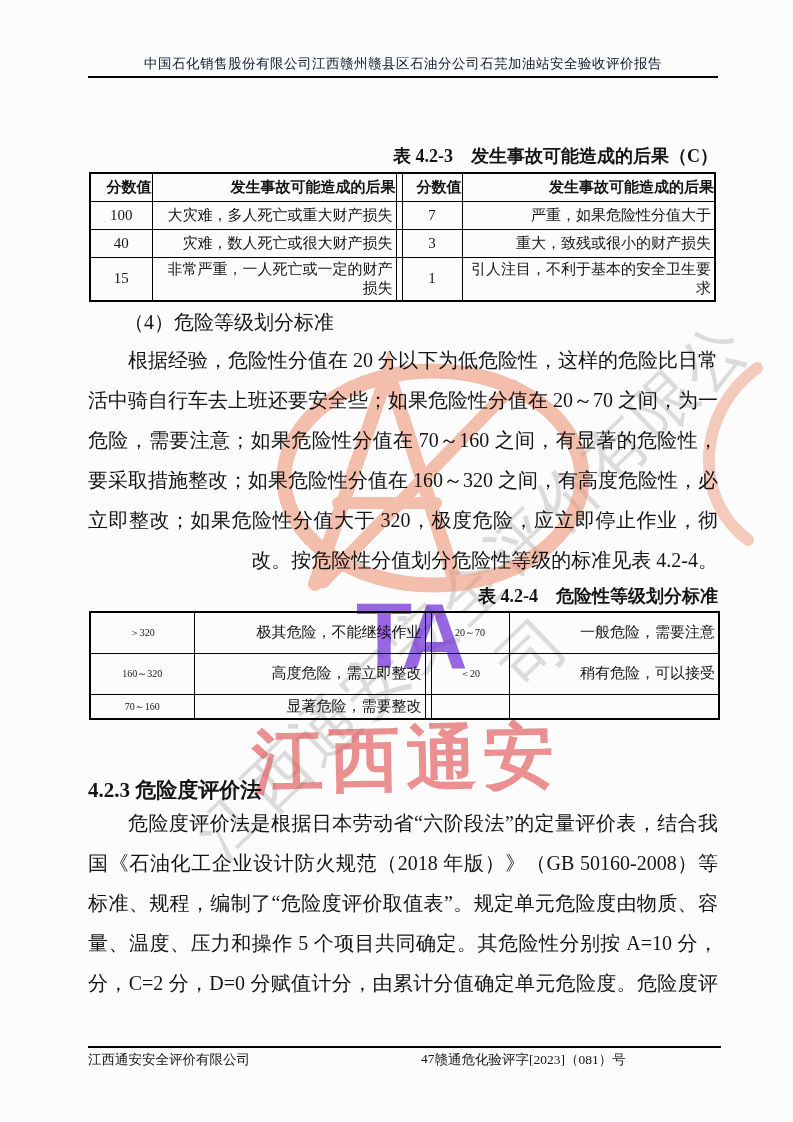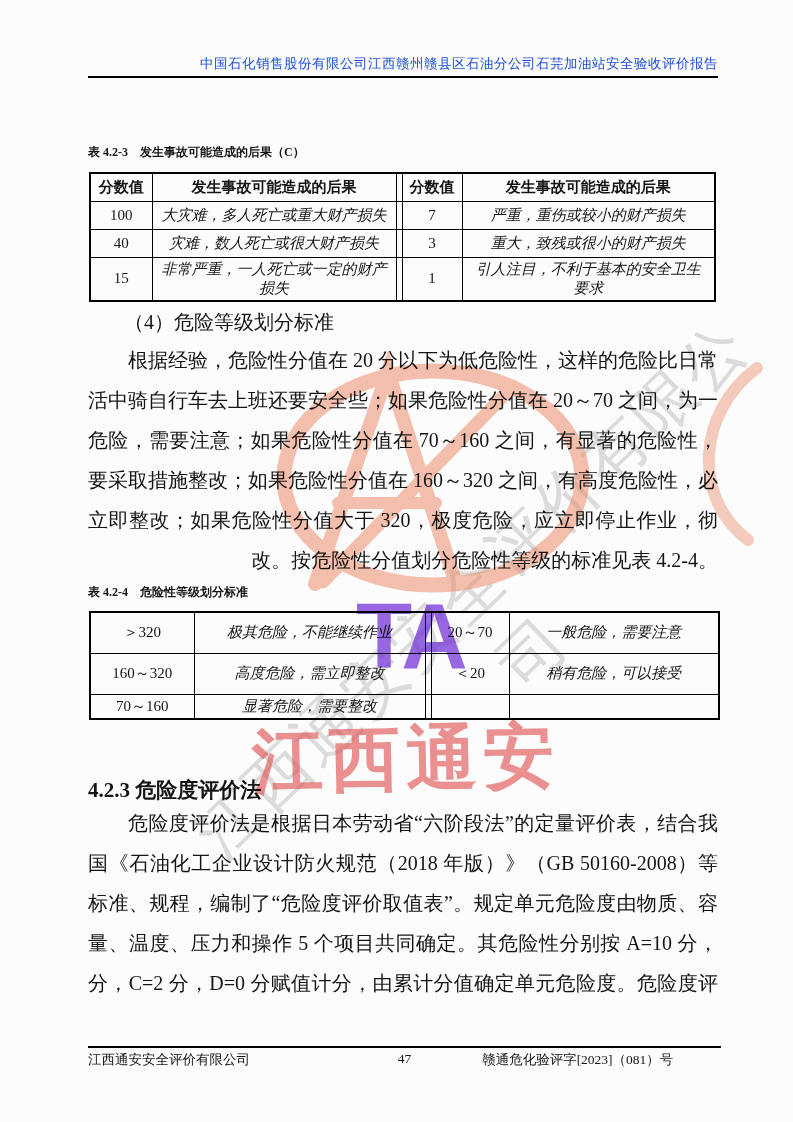--- a/index.html
+++ b/index.html
@@ -6,57 +6,57 @@
   html,body { background:#e8e8e8; }
   .page {
     position:relative; width:793px; height:1122px; margin:0 auto;
     background:#fcfcfc; overflow:hidden;
     font-family:"Liberation Serif","DejaVu Serif",serif; color:#141414;
   }
   .content { position:absolute; inset:0; z-index:1; }
 
   .doc-header {
     position:absolute; top:55px; left:88px; width:630px;
-    text-align:right; font-size:13.5px; color:#1d4ed8; letter-spacing:0.5px;
+    text-align:center; font-size:13.5px; color:#0f172a; letter-spacing:0.5px;
   }
   .header-rule { position:absolute; top:76px; left:88px; width:630px; height:2px; background:#000; }
 
   .intro { position:absolute; top:106px; left:88px; width:630px; font-size:20px; }
 
-  .caption { position:absolute; left:88px; width:630px; text-align:left; font-weight:bold; font-size:12px; }
+  .caption { position:absolute; left:88px; width:630px; text-align:right; font-weight:bold; font-size:18px; }
   .caption.c1 { top:144px; }
   .caption.c2 { top:584px; }
 
   table.doc { position:absolute; left:89px; border-collapse:collapse; border:2px solid #000; table-layout:fixed; background:transparent; }
   table.doc th, table.doc td { border:1px solid #000; font-size:15px; vertical-align:middle; line-height:19px; }
-  table.doc th { font-weight:bold; text-align:center; }
+  table.doc th { font-weight:bold; text-align:right; }
   td.num { text-align:center; font-size:14px; }
-  td.desc { text-align:center; padding:2px 9px;font-style:italic; }
+  td.desc { text-align:right; padding:2px 3px; }
   td.dbl, th.dbl { padding:0; border-top:1px solid #000; border-bottom:1px solid #000; }
   table.t1 { top:172px; width:625px; }
   table.t2 { top:611px; width:629px; }
   .t1 tr.hr0 { height:28px; } .t1 tr.r0 { height:28px; } .t1 tr.r1 { height:28px; } .t1 tr.r2 { height:40px; }
   .t2 tr.hr0 { height:28px; } .t2 tr.r0 { height:41px; } .t2 tr.r1 { height:41px;margin-left:24px; } .t2 tr.r2 { height:24px; }
-  .t2 td.num { font-size:15px; }
+  .t2 td.num { font-size:10px; }
 
   .sec4-head { position:absolute; top:309px; left:88px; width:630px; padding-left:36px; font-size:20px; }
   .para { position:absolute; left:88px; width:630px; font-size:20px; }
   .para.p1 { top:340px; }
   .para.p2 { top:803px; }
   .bline { height:40px; line-height:40px; white-space:nowrap; overflow:visible;text-align:right; }
   .bline.jl { text-align:justify; text-align-last:justify; white-space:normal; height:40px; overflow:hidden; }
   .bline.indent { padding-left:40px; }
 
   .h423 { position:absolute; top:776px; left:88px; width:630px; font-size:21px; font-weight:bold; }
 
   .footer-rule { position:absolute; top:1046px; left:88px; width:633px; height:1.5px; background:#000; }
   .footer { position:absolute; top:1051px; left:88px; width:633px; font-size:13.5px; display:flex; }
   .footer .f-left  { flex:1; text-align:left; }
-  .footer .f-page  { flex:0 0 60px; text-align:center; }
-  .footer .f-right { flex:1; text-align:center; }
+  .footer .f-page  { flex:0 0 60px; text-align:right; }
+  .footer .f-right { flex:1; text-align:left; }
 
   
   .wm-layer { position:absolute; inset:0; z-index:2; pointer-events:none; mix-blend-mode:multiply; }
   .wm-diag {
     position:absolute; left:90px; top:547px; width:760px; height:80px;
     text-align:center; font-size:64px; letter-spacing:3px; color:#c3c3c3; opacity:0.55;
     transform:rotate(-44deg); transform-origin:center;
     font-family:"Liberation Serif","DejaVu Serif",serif;
   }
   .wm-logo { position:absolute; left:0; top:0; opacity:0.55; }
@@ -96,21 +96,21 @@
         <th>发生事故可能造成的后果</th>
         <th class="dbl"></th>
         <th>分数值</th>
         <th>发生事故可能造成的后果</th>
       </tr>
       <tr class="r0">
         <td class="num">100</td>
         <td class="desc">大灾难，多人死亡或重大财产损失</td>
         <td class="dbl"></td>
         <td class="num">7</td>
-        <td class="desc">严重，重伤或较小的财产损失</td>
+        <td class="desc">严重，如果危险性分值大于</td>
       </tr>
       <tr class="r1">
         <td class="num">40</td>
         <td class="desc">灾难，数人死亡或很大财产损失</td>
         <td class="dbl"></td>
         <td class="num">3</td>
         <td class="desc">重大，致残或很小的财产损失</td>
       </tr>
       <tr class="r2">
         <td class="num">15</td>

